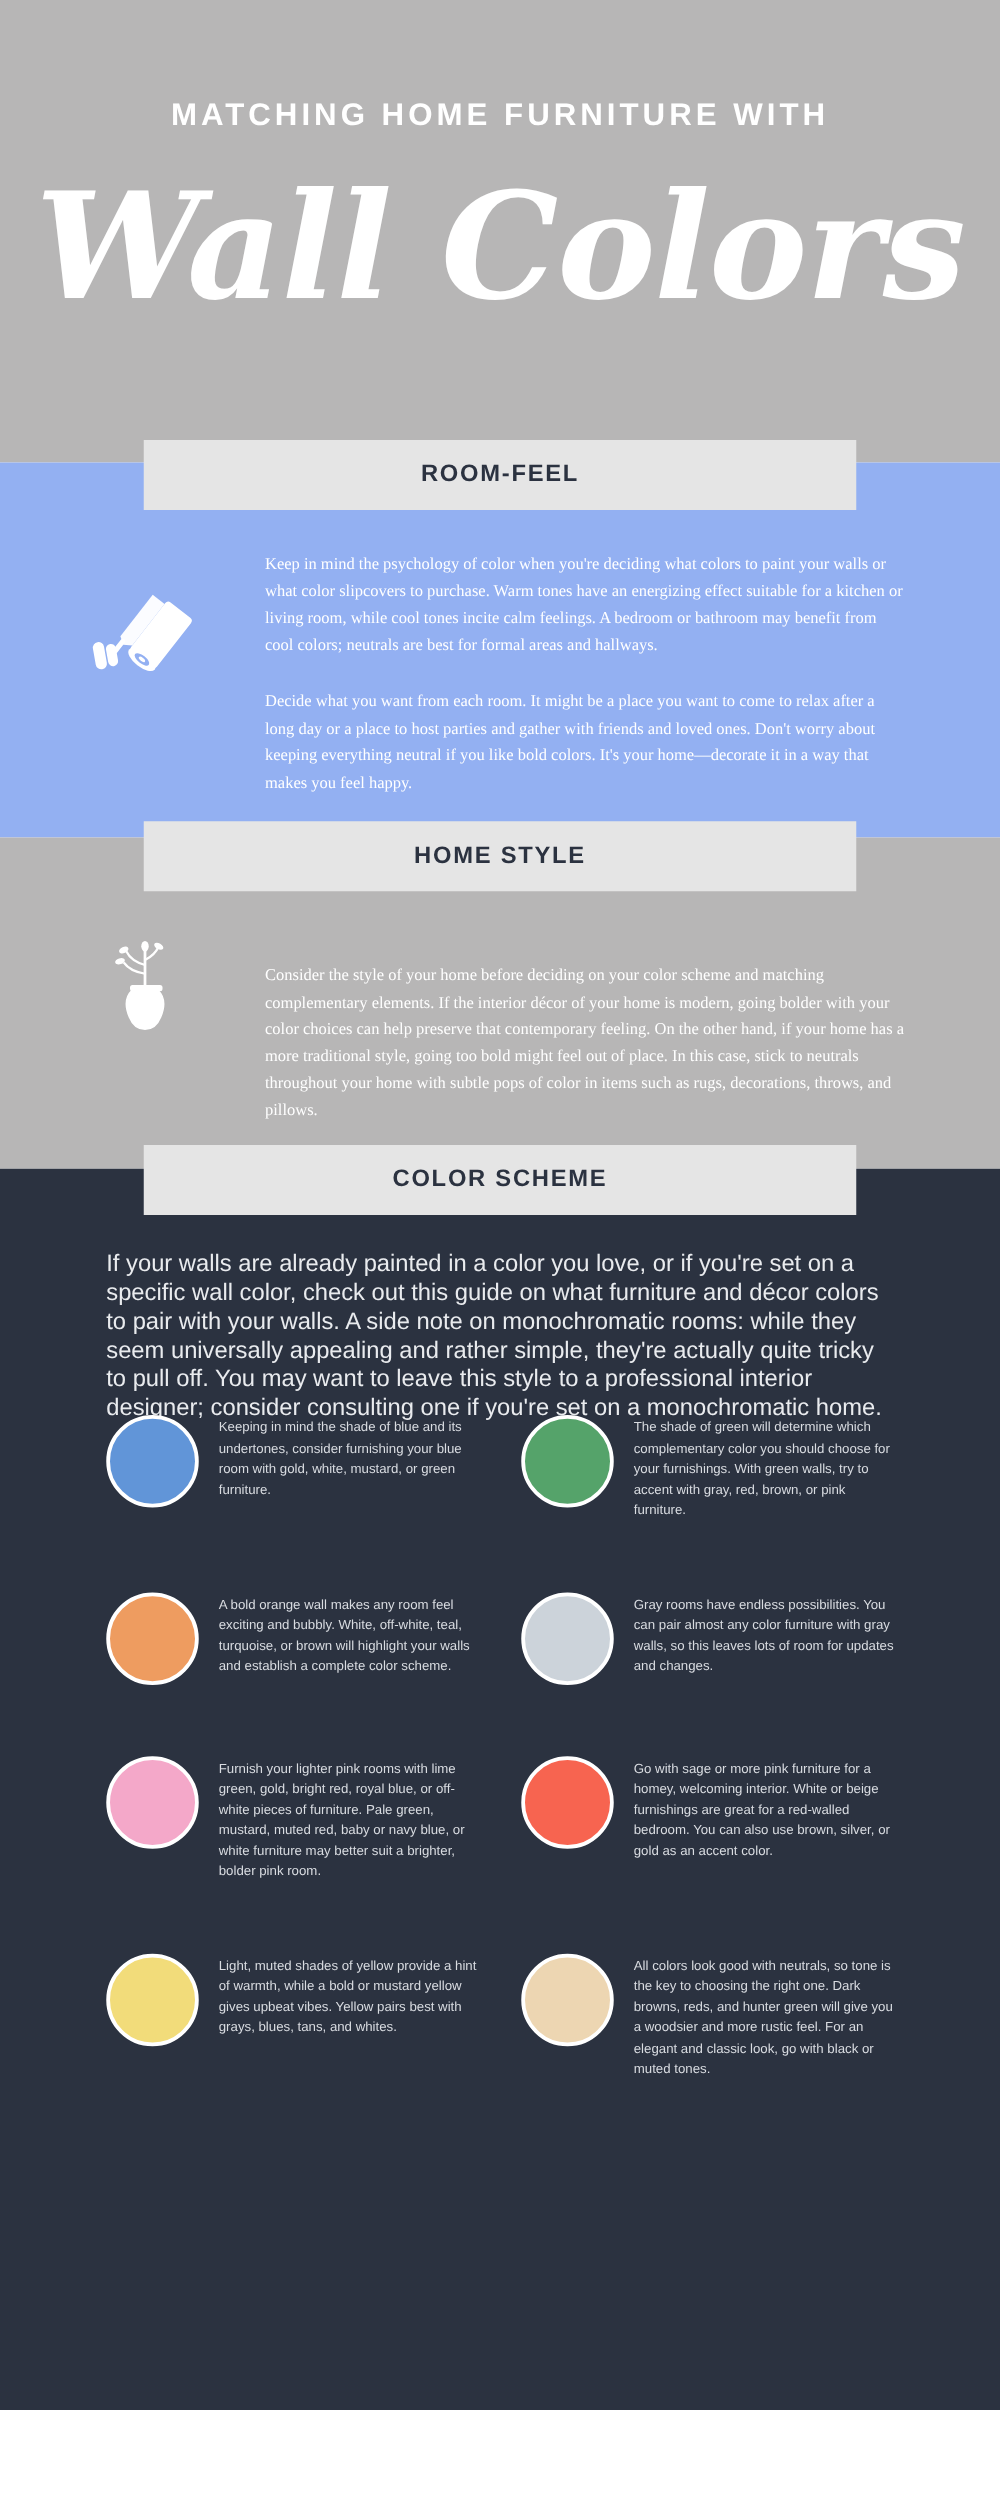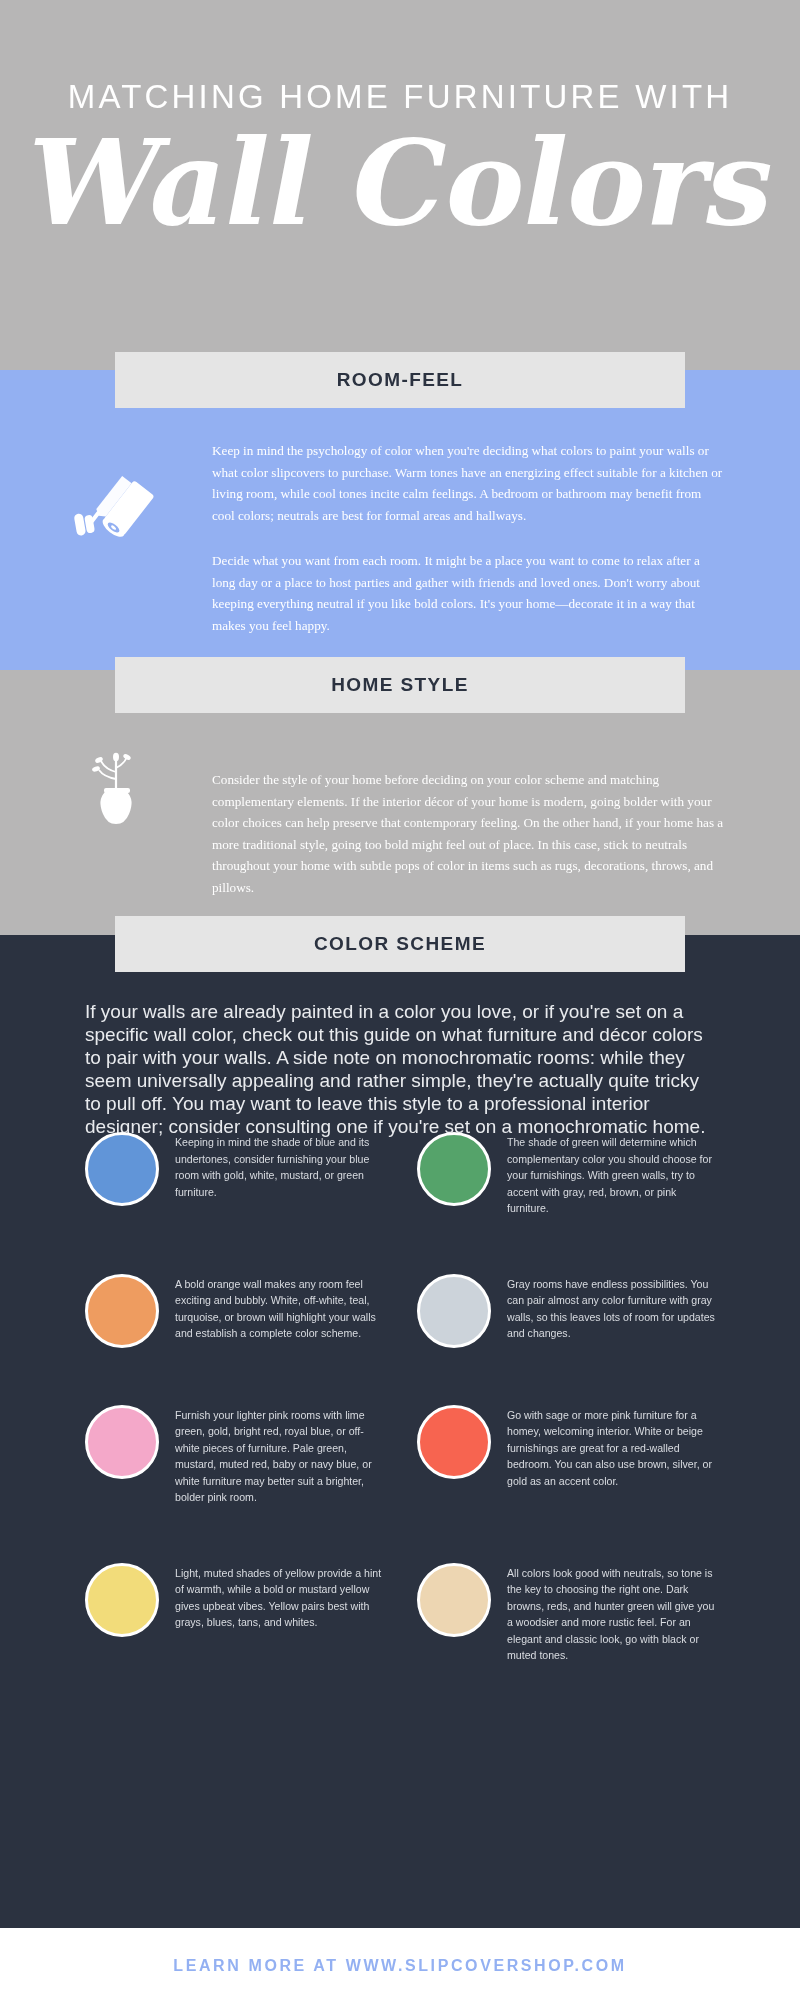--- a/index.html
+++ b/index.html
@@ -33,28 +33,28 @@
   .band-footer    { top: 1928px; height: 72px;  background: #ffffff; }
 
   
   .hero-kicker {
     position: absolute;
     top: 78px;
     left: 0;
     width: 800px;
     text-align: center;
     color: #ffffff;
-    font-size: 33px;
+    font-size: 25px;
     letter-spacing: 3.2px;
-    font-weight: 400;
+    font-weight: 700;
     font-family: "Liberation Sans", sans-serif;
   }
   .hero-script {
     position: absolute;
-    top: 108px;
+    top: 122px;
     left: 0;
     width: 800px;
     text-align: center;
     color: #ffffff;
     font-family: "DejaVu Serif", serif;
     font-style: italic;
     font-weight: 700;
     font-size: 118px;
     line-height: 150px;
     letter-spacing: -1px;
@@ -284,15 +284,14 @@
         <div class="swatch-text">Light, muted shades of yellow provide a hint of warmth, while a bold or mustard yellow gives upbeat vibes. Yellow pairs best with grays, blues, tans, and whites.</div>
       </div>
       <div class="swatch-cell">
         <div class="swatch-dot" style="background: rgb(237, 214, 178);"></div>
         <div class="swatch-text">All colors look good with neutrals, so tone is the key to choosing the right one. Dark browns, reds, and hunter green will give you a woodsier and more rustic feel. For an elegant and classic look, go with black or muted tones.</div>
       </div>
     </div>
 
   </div>
 
-  <a class="footer-link" href="#" style="text-decoration: none; color: rgb(147, 176, 242);">LEARN MORE AT WWW.SLIPCOVERSHOP.COM</a>
 
 </div>
 
 </body></html>

